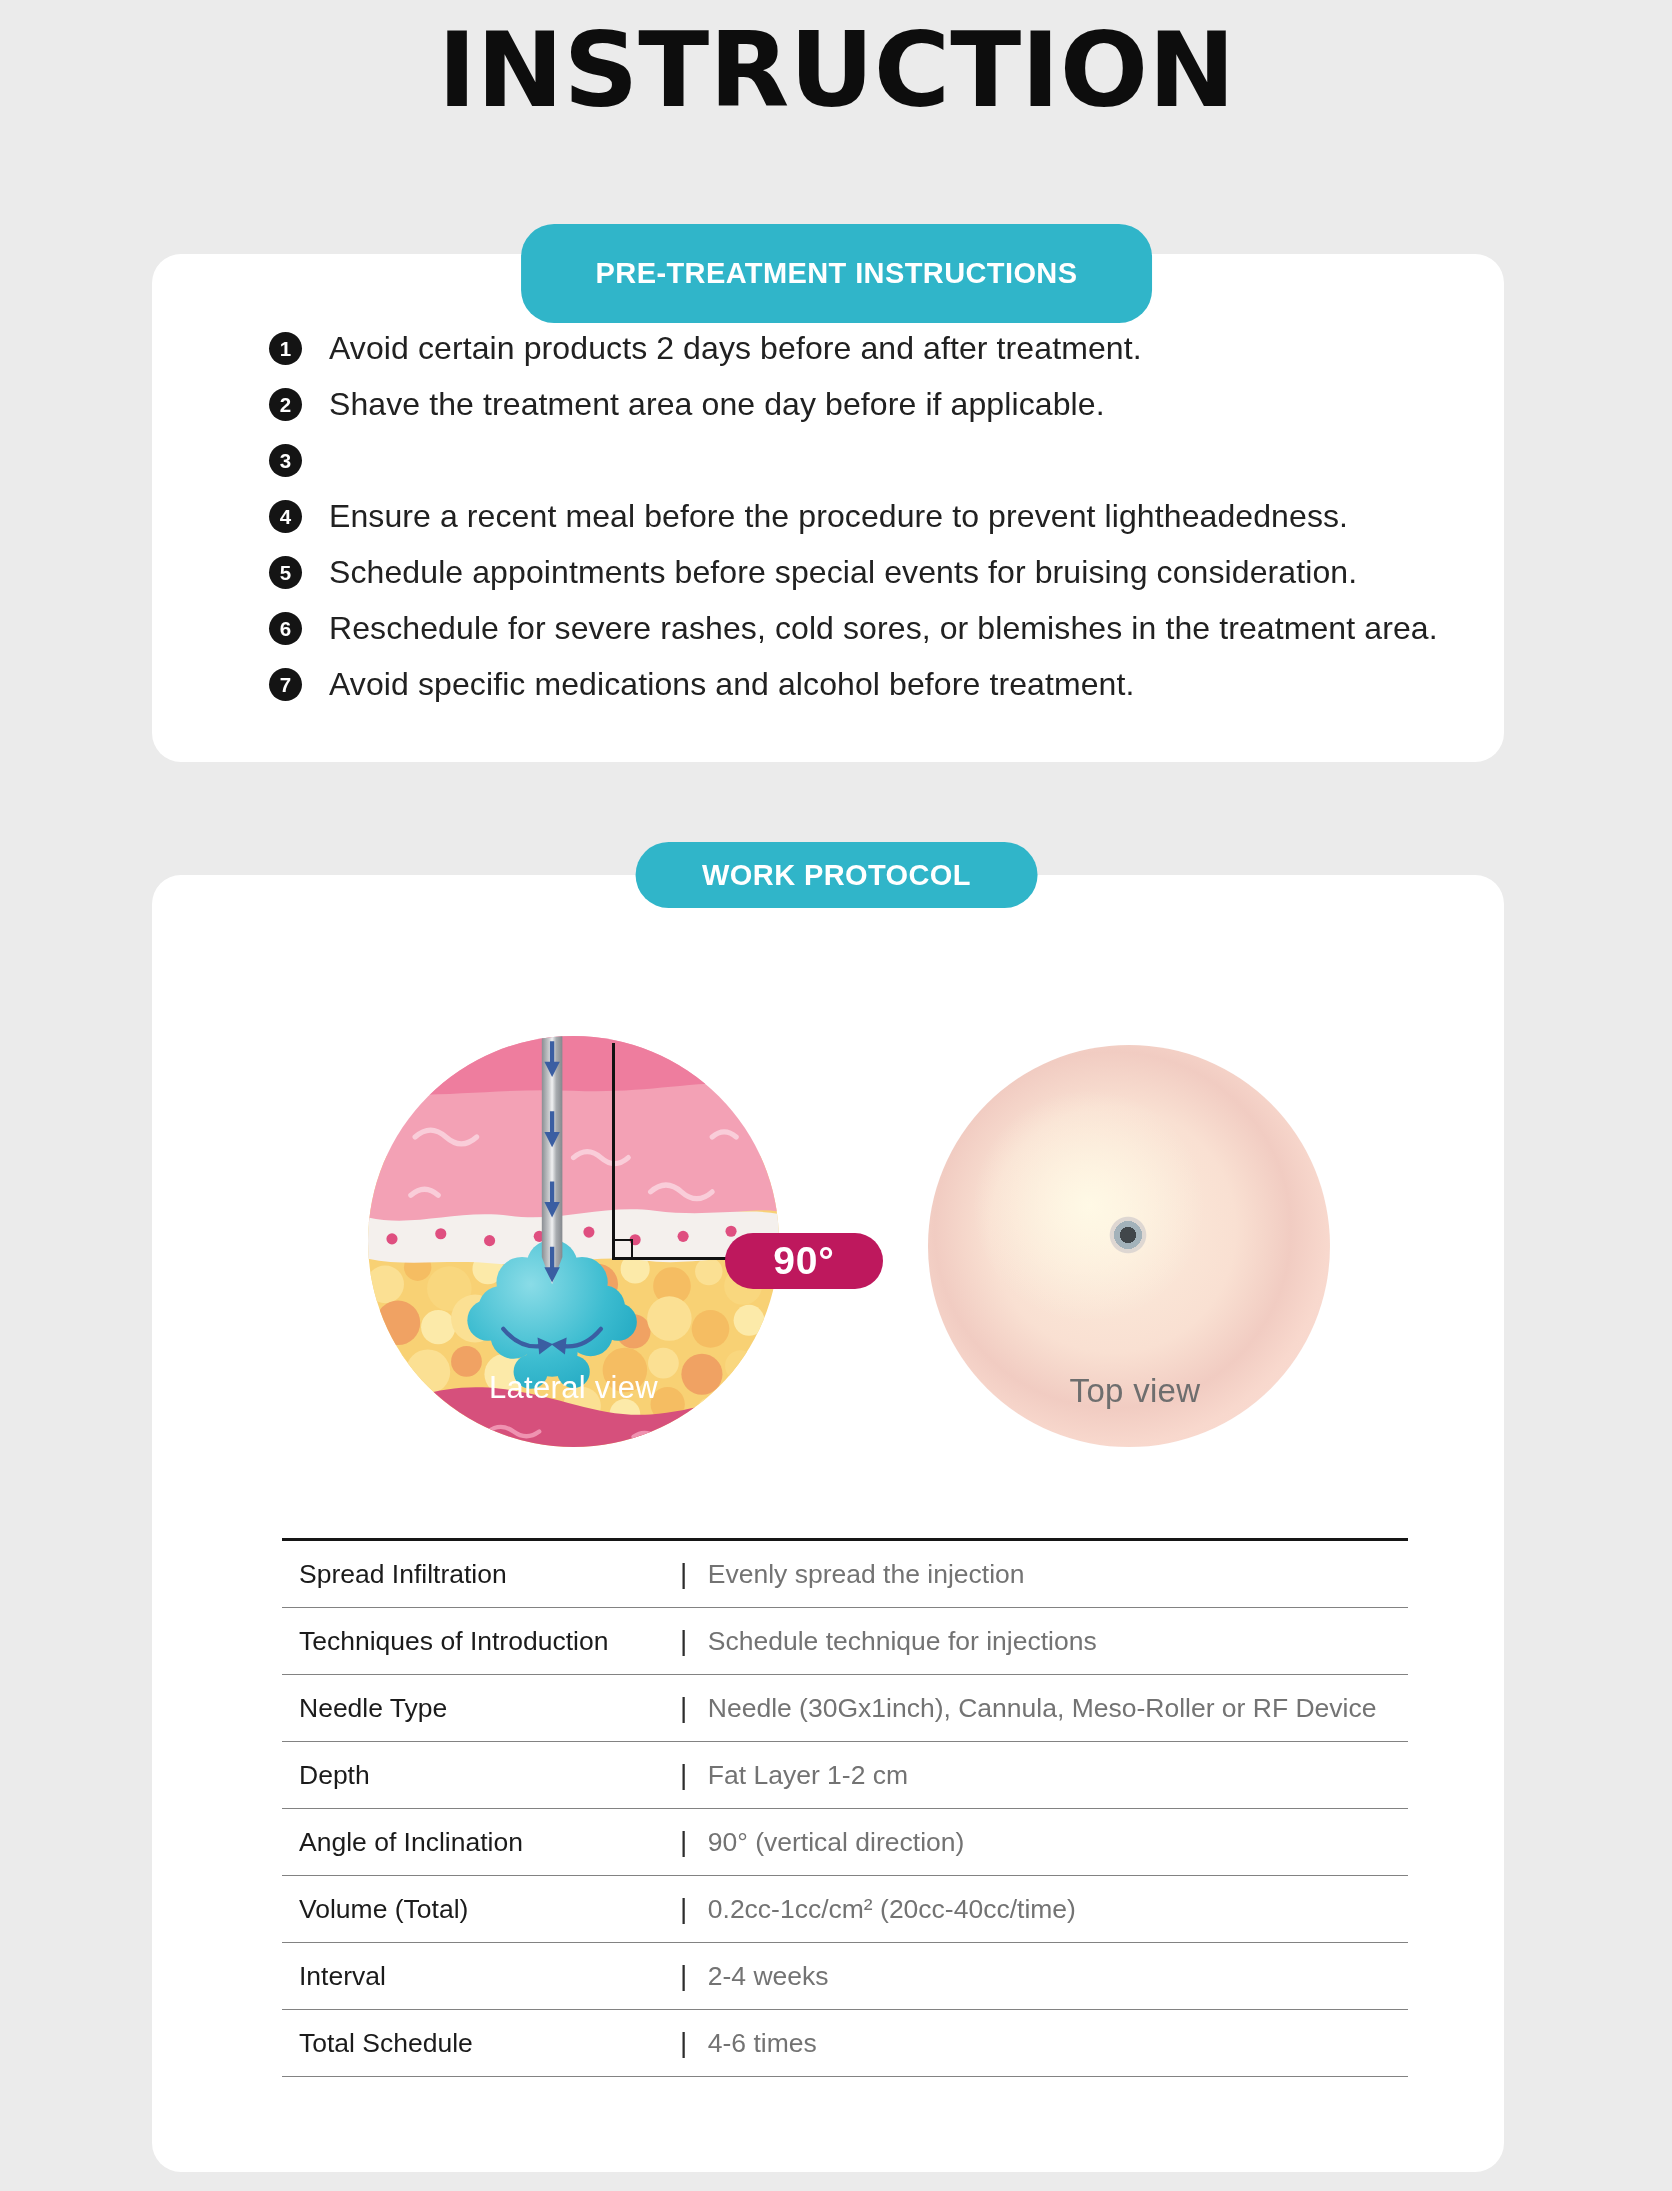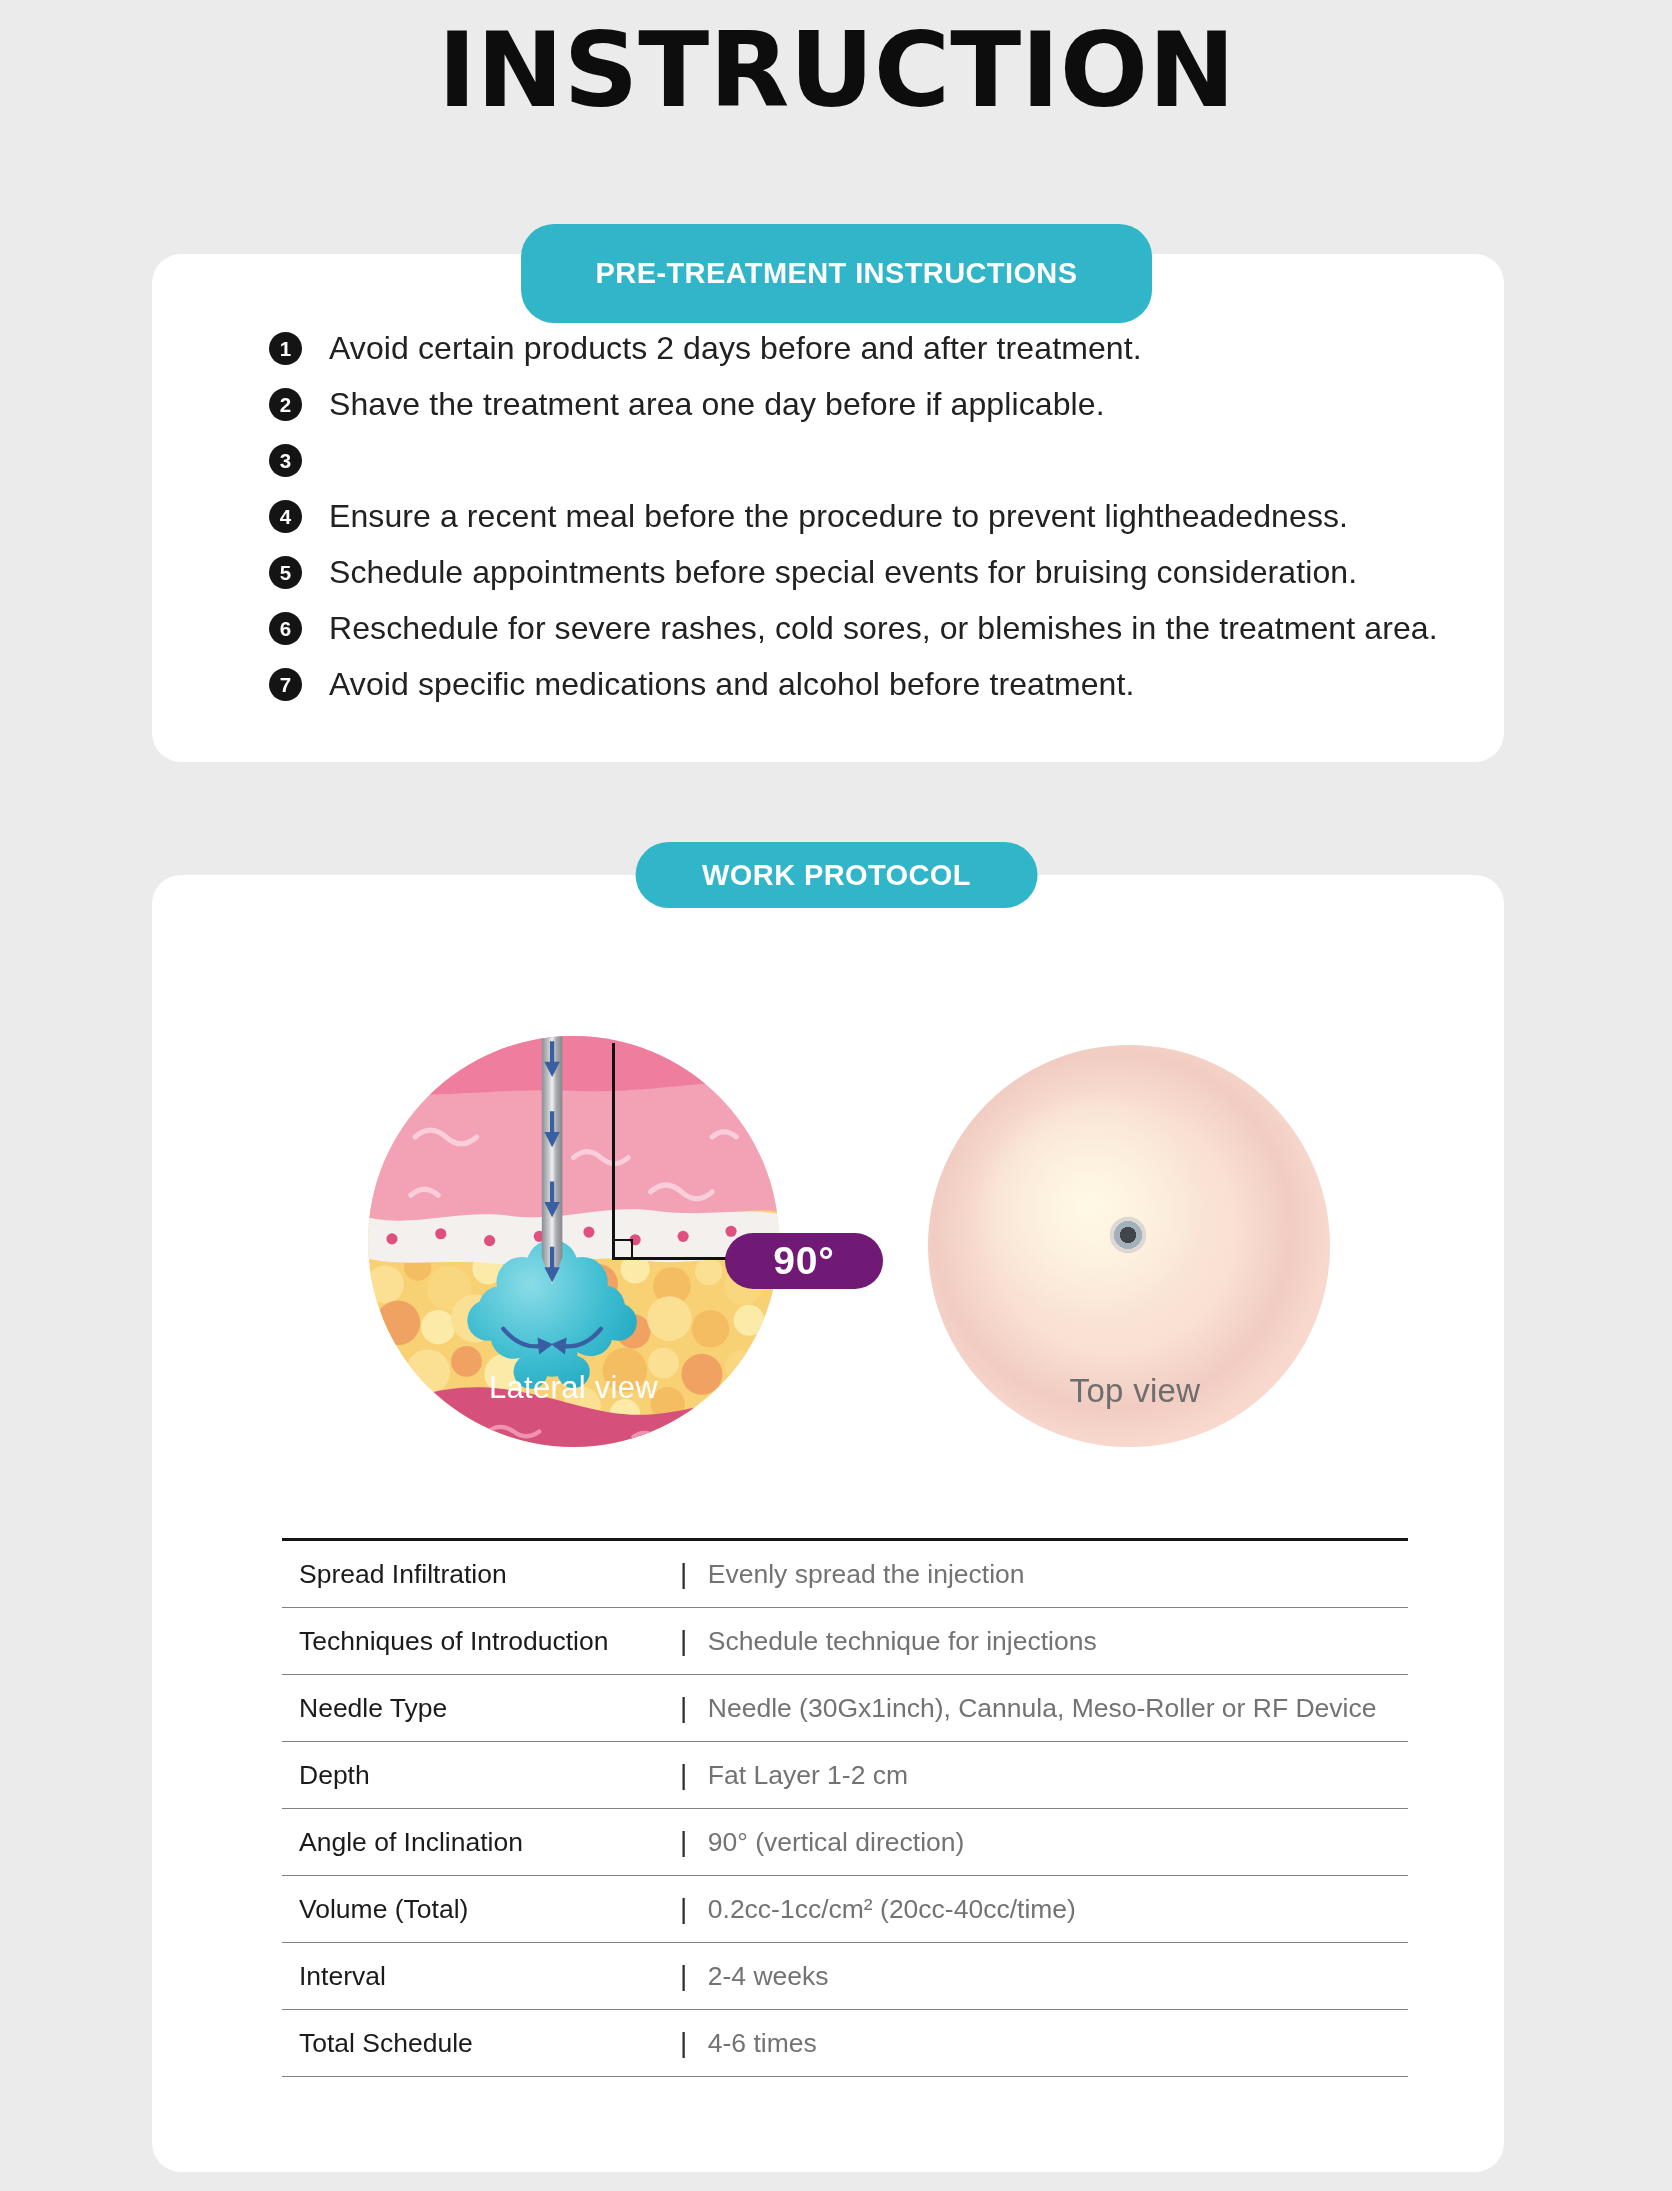--- a/index.html
+++ b/index.html
@@ -55,21 +55,21 @@
   .topview-label{
     position:absolute;left:6px;top:327px;width:100%;text-align:center;
     color:#6e6e6e;font-size:33px;letter-spacing:0.3px;
   }
 
   .angle-vline{position:absolute;left:460px;top:168px;width:2.6px;height:217px;background:#111;z-index:5;}
   .angle-hline{position:absolute;left:460px;top:382px;width:116px;height:2.6px;background:#111;z-index:5;}
   .angle-square{position:absolute;left:460px;top:364px;width:20.5px;height:20.5px;border:2.6px solid #111;box-sizing:border-box;z-index:5;background:transparent;}
   .angle-pill{
     position:absolute;left:573px;top:358px;width:158px;height:56px;border-radius:28px;
-    background:#701a75;color:#fff;font-weight:bold;font-size:39px;line-height:56px;
+    background:#be185d;color:#fff;font-weight:bold;font-size:39px;line-height:56px;
     text-align:center;letter-spacing:0.9px;z-index:6;
   }
 
   
   .proto-table{position:absolute;left:130px;top:663px;width:1126px;border-top:3.4px solid #161616;}
   .t-row{height:66px;border-bottom:1.7px solid #828282;display:flex;align-items:center;}
   .t-label{width:398px;padding-left:17px;font-size:26.5px;color:#1b1b1b;flex:0 0 auto;box-sizing:border-box;}
   .t-sep{font-size:28px;color:#2d2d2d;margin-right:20.5px;font-weight:normal;}
   .t-value{font-size:26.5px;color:#737373;}
 </style>

